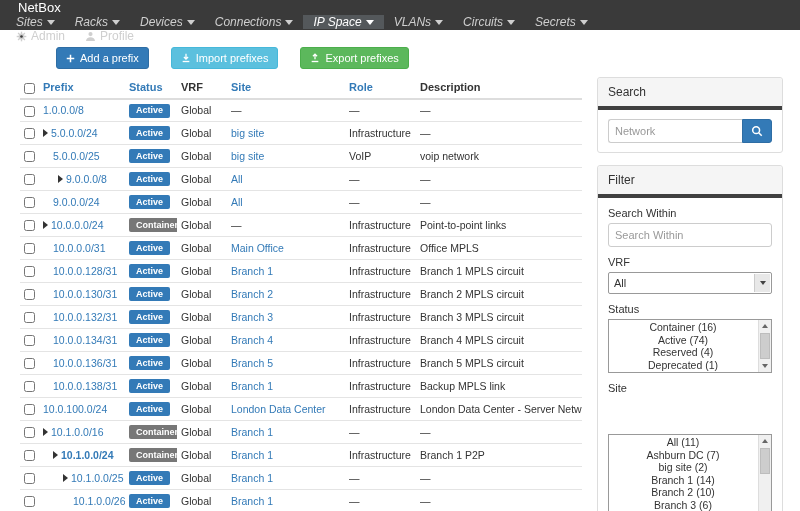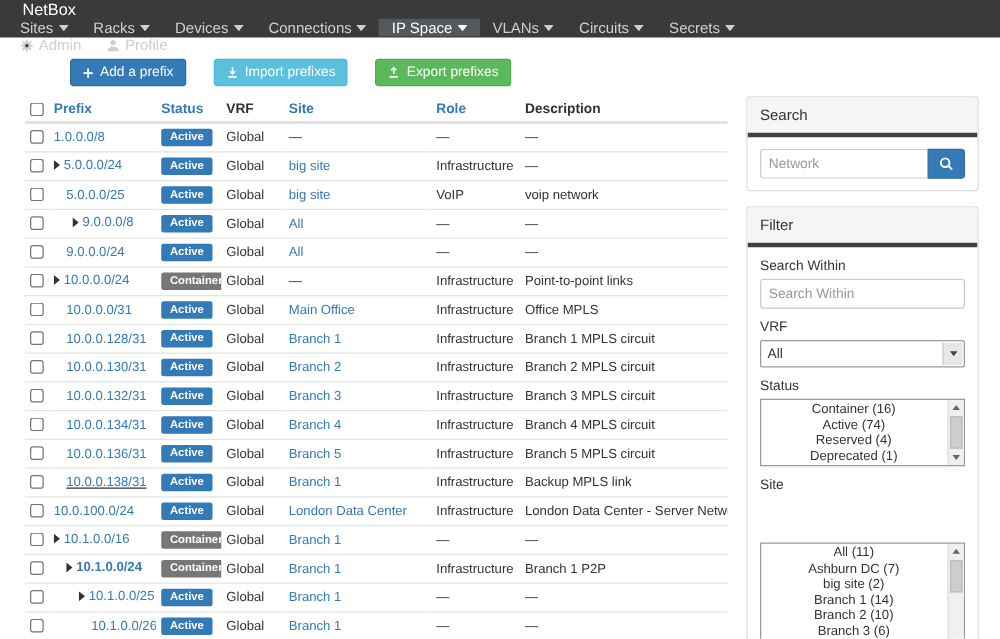--- a/index.html
+++ b/index.html
@@ -2,21 +2,21 @@
 <html><head>
 <meta charset="utf-8">
 <style>
   *{box-sizing:border-box;margin:0;padding:0;}
   html,body{width:800px;height:511px;overflow:hidden;background:#fff;
     font-family:"Liberation Sans","DejaVu Sans",sans-serif;color:#333;}
 
   
   .navbar{height:30px;background:#3a3a3a;display:flex;align-items:stretch;padding:0 6px;font-size:12px;flex-direction:column;}
   .brand{color:#fff;font-size:13px;display:flex;align-items:center;padding:0 12px;text-decoration:none;cursor:pointer;}
-  .nav-left{display:flex;flex:1;}
+  .nav-left{display:flex;flex:1;font-style:italic;}
   .nav-right{display:flex;}
   .nav-item{display:flex;align-items:center;gap:4px;padding:0 10px;color:#cfcfcf;text-decoration:none;cursor:pointer;white-space:nowrap;}
   .nav-item.active{background:#54585b;color:#fff;}
   .icon{display:inline-flex;align-items:center;line-height:0;}
 
   
   .page-head{display:flex;align-items:flex-start;padding:11px 17px 8px 20px;}
   .page-title{font-size:28px;font-weight:400;color:#222;flex:1;line-height:1.1;}
   .actions{display:flex;gap:22px;margin-top:6px;padding-left:36px;}
   .btn{display:inline-flex;align-items:center;gap:5px;border:1px solid transparent;border-radius:3px;
@@ -372,21 +372,21 @@
                 <a class="link">10.0.0.136/31</a>
               </span></td>
             <td><span class="label" style="background: rgb(51, 122, 183);">Active</span></td>
             <td>Global</td>
             <td><a class="link">Branch 5</a></td>
             <td>Infrastructure</td>
             <td>Branch 5 MPLS circuit</td>
           </tr>
           <tr>
             <td class="col-cb"><input type="checkbox" style=""></td>
-            <td><span class="prefix-wrap" style="padding-left: 10px; text-decoration: underline;">
+            <td><span class="prefix-wrap" style="padding-left: 10px;">
                 <a class="link">10.0.0.138/31</a>
               </span></td>
             <td><span class="label" style="background: rgb(51, 122, 183);">Active</span></td>
             <td>Global</td>
             <td><a class="link">Branch 1</a></td>
             <td>Infrastructure</td>
             <td>Backup MPLS link</td>
           </tr>
           <tr>
             <td class="col-cb"><input type="checkbox" style=""></td>

